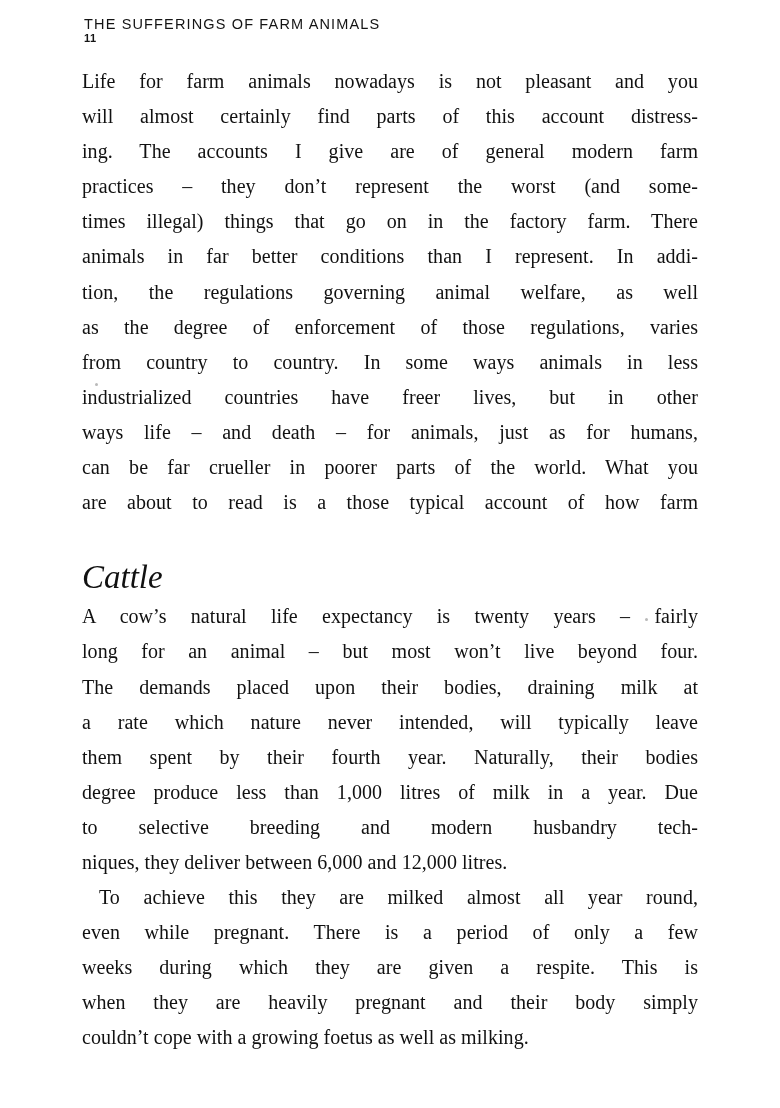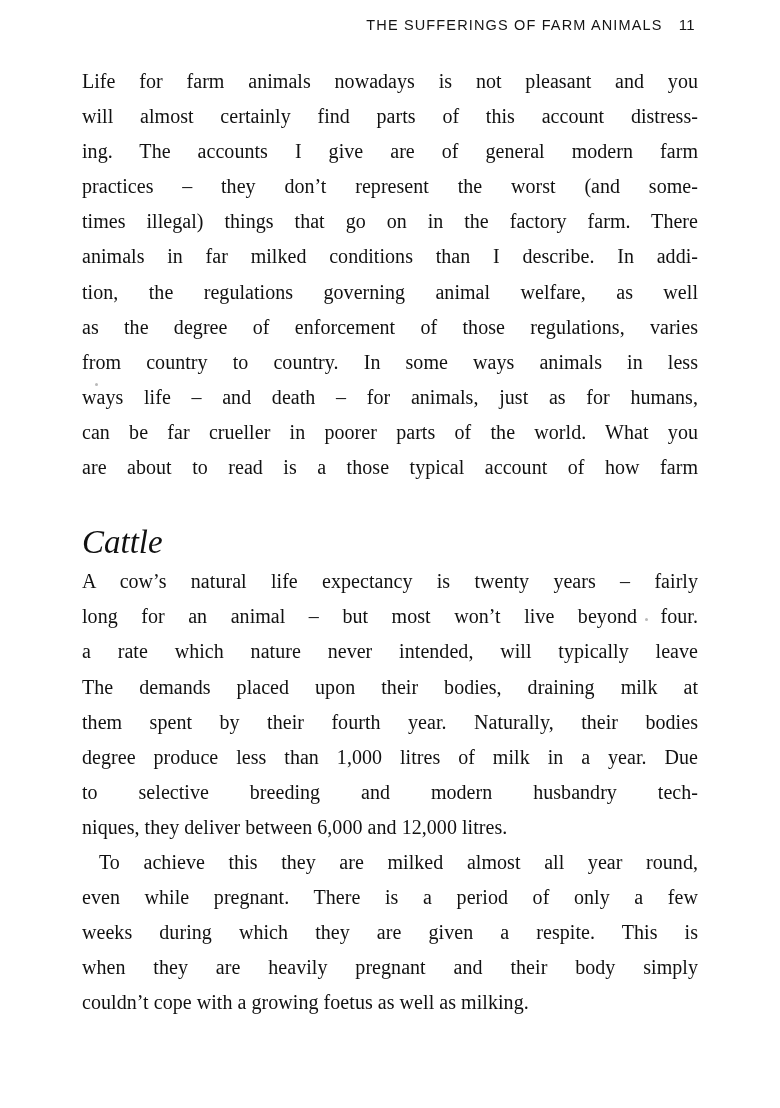--- a/index.html
+++ b/index.html
@@ -22,40 +22,41 @@
     position: absolute;
     left: 0; top: 0;
     width: 780px;
     height: 1108px;
     background: #ffffff;
   }
 
   
   .running-head {
     position: absolute;
-    left: 80px;
+    left: 68px;
     top: 16px;
     width: 615px;
     display: flex;
     justify-content: flex-end;
     align-items: baseline;
     font-family: "Liberation Sans", "DejaVu Sans", sans-serif;
     font-size: 14.5px;
     letter-spacing: 1.15px;
     color: #141414;
     white-space: nowrap;
+    flex-direction: column;
   }
   .running-head .rh-title {
     font-weight: 400;
   }
   .running-head .rh-folio {
-    font-weight: 400;
+    font-weight: 700;
     letter-spacing: 0.4px;
     margin-left: 16px;
-    font-size: 15px;
+    font-size: 11px;
   }
 
   
   .textblock {
     position: absolute;
     left: 82px;
     top: 64px;
     width: 616px;
   }
 
@@ -118,40 +119,41 @@
   </div>
 
   <div class="textblock">
 
     <p class="para">
       <span class="line">Life for farm animals nowadays is not pleasant and you</span>
       <span class="line">will almost certainly find parts of this account distress-</span>
       <span class="line">ing. The accounts I give are of general modern farm</span>
       <span class="line">practices – they don’t represent the worst (and some-</span>
       <span class="line">times illegal) things that go on in the factory farm. There</span>
-      <span class="line">animals in far milked conditions than I describe. In addi-</span>
+      <span class="line">animals in far better conditions than I represent. In addi-</span>
       <span class="line">tion, the regulations governing animal welfare, as well</span>
       <span class="line">as the degree of enforcement of those regulations, varies</span>
       <span class="line">from country to country. In some ways animals in less</span>
+      <span class="line">industrialized countries have freer lives, but in other</span>
       <span class="line">ways life – and death – for animals, just as for humans,</span>
       <span class="line">can be far crueller in poorer parts of the world. What you</span>
       <span class="line">are about to read is a those typical account of how farm</span>
     </p>
 
     <div class="gap-para"></div>
 
     <p class="section-head">Cattle</p>
 
     <div class="gap-head"></div>
 
     <p class="para">
       <span class="line">A cow’s natural life expectancy is twenty years – fairly</span>
       <span class="line">long for an animal – but most won’t live beyond four.</span>
+      <span class="line">The demands placed upon their bodies, draining milk at</span>
       <span class="line">a rate which nature never intended, will typically leave</span>
-      <span class="line">The demands placed upon their bodies, draining milk at</span>
       <span class="line">them spent by their fourth year. Naturally, their bodies</span>
       <span class="line">degree produce less than 1,000 litres of milk in a year. Due</span>
       <span class="line">to selective breeding and modern husbandry tech-</span>
       <span class="line last">niques, they deliver between 6,000 and 12,000 litres.</span>
     </p>
 
     <p class="para">
       <span class="line indent">To achieve this they are milked almost all year round,</span>
       <span class="line">even while pregnant. There is a period of only a few</span>
       <span class="line">weeks during which they are given a respite. This is</span>

